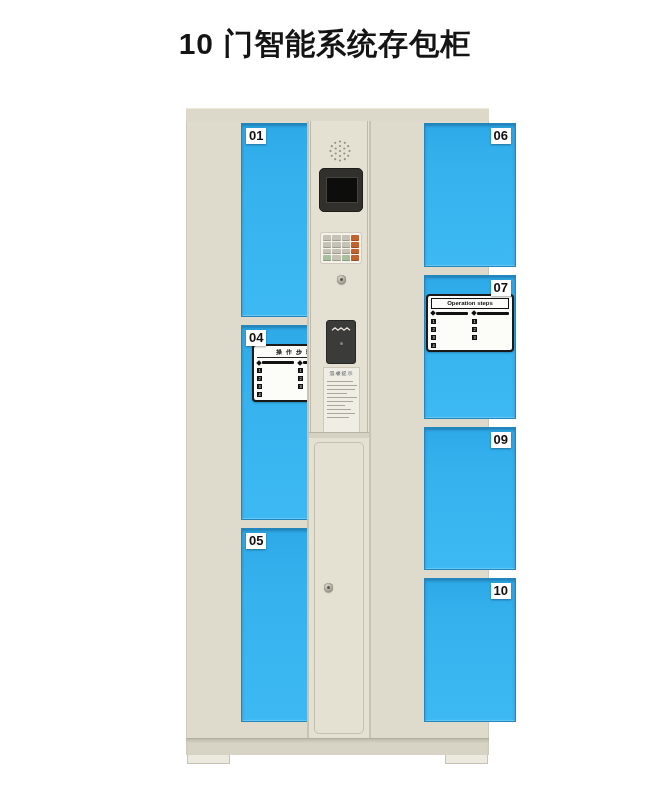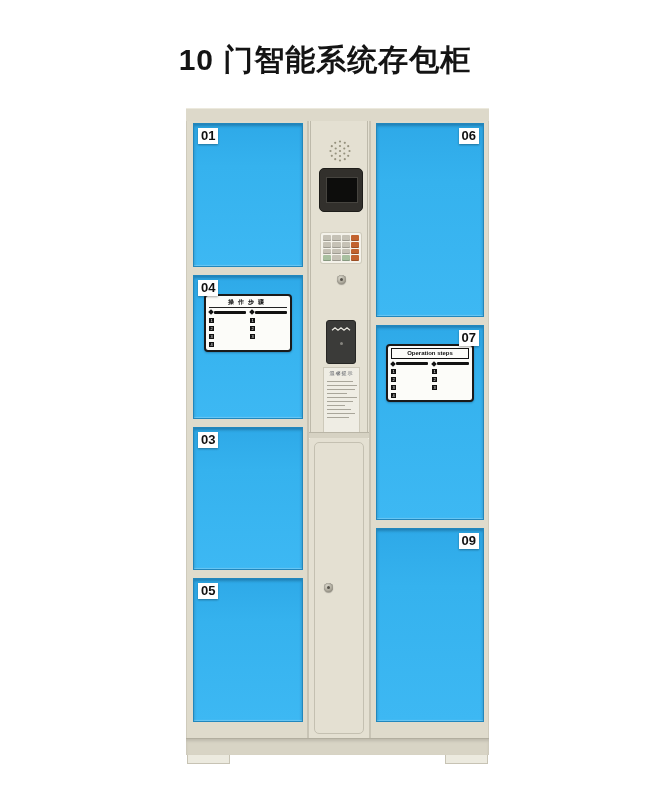--- a/index.html
+++ b/index.html
@@ -2,37 +2,37 @@
 <html><head>
 <meta charset="utf-8">
 <style>
   html,body{margin:0;padding:0;}
   body{
     width:650px;height:790px;position:relative;overflow:hidden;
     background:#ffffff;
     font-family:"Liberation Sans","DejaVu Sans",sans-serif;
   }
   .page-title{
-    position:absolute;top:40px;left:0;width:100%;
+    position:absolute;top:24px;left:0;width:100%;
     text-align:center;font-size:30px;font-weight:700;color:#141414;
     letter-spacing:1px;
   }
   
   .locker{position:absolute;left:186px;top:108px;width:303px;height:654px;}
   .cab-top{position:absolute;left:0;top:0;right:0;height:13px;background:#ddd9ca;border-bottom:1px solid #bcb8a9;box-shadow:inset 0 1px 0 #ece9dd;}
   .cab-body{position:absolute;left:0;top:13px;width:303px;height:617px;background:#dfdbcc;box-shadow:inset 1px 0 0 #cfcbbc, inset -1px 0 0 #cfcbbc;}
   .cab-base{position:absolute;left:0;top:630px;right:0;height:16px;background:#d8d4c5;border-top:1px solid #b2ae9f;box-shadow:inset 0 2px 3px rgba(0,0,0,.12);z-index:3;}
   .foot{position:absolute;top:642px;height:12px;width:41px;background:#eceadf;border:1px solid #c7c3b4;z-index:1;}
   .foot.left{left:1px;}
   .foot.right{right:1px;}
 
   
-  .col-doors{position:absolute;top:2px;bottom:16px;display:flex;flex-direction:column;gap:8px;}
+  .col-doors{position:absolute;top:2px;bottom:16px;display:flex;flex-direction:column;gap:8px;margin-left:48px;}
   .col-doors.left{left:7px;width:110px;}
-  .col-doors.right{left:190px;width:108px;}
+  .col-doors.right{left:190px;width:92px;}
   .door{
     flex:1;position:relative;
     background:linear-gradient(180deg,#2ea9e8 0%,#35b2ee 30%,#3db8f3 100%);
     border:1px solid #2187bd;
     box-shadow:inset 0 2px 3px rgba(10,50,80,.35), inset 0 -1px 1px rgba(255,255,255,.25);
     box-sizing:border-box;
   }
   .tag{
     position:absolute;top:4px;background:#ffffff;color:#101010;
     font-size:13px;font-weight:700;line-height:16px;padding:0 3px;
@@ -145,23 +145,20 @@
                   <span class="snum">2</span>
                   <span class="slines"><span class="sline w22"></span><span class="sline w10"></span></span>
                 </div>
               <div class="srow">
                   <span class="snum">3</span>
                   <span class="slines"><span class="sline w18"></span></span>
                 </div>
             </div>
           </div>
         </div>
-      </div>
-      <div class="door">
-        <span class="tag">03</span>
       </div>
       <div class="door">
         <span class="tag">05</span>
       </div>
     </div>
 
     <div class="col-center">
       <div class="panel-lines"></div>
 
       <div class="speaker">
@@ -292,16 +289,19 @@
                   <span class="snum">3</span>
                   <span class="slines"><span class="sline w20"></span></span>
                 </div>
             </div>
           </div>
         </div>
       </div>
       <div class="door">
         <span class="tag">09</span>
       </div>
+      <div class="door">
+        <span class="tag">10</span>
+      </div>
     </div>
 
   </div>
 </div>
 
 </body></html>

